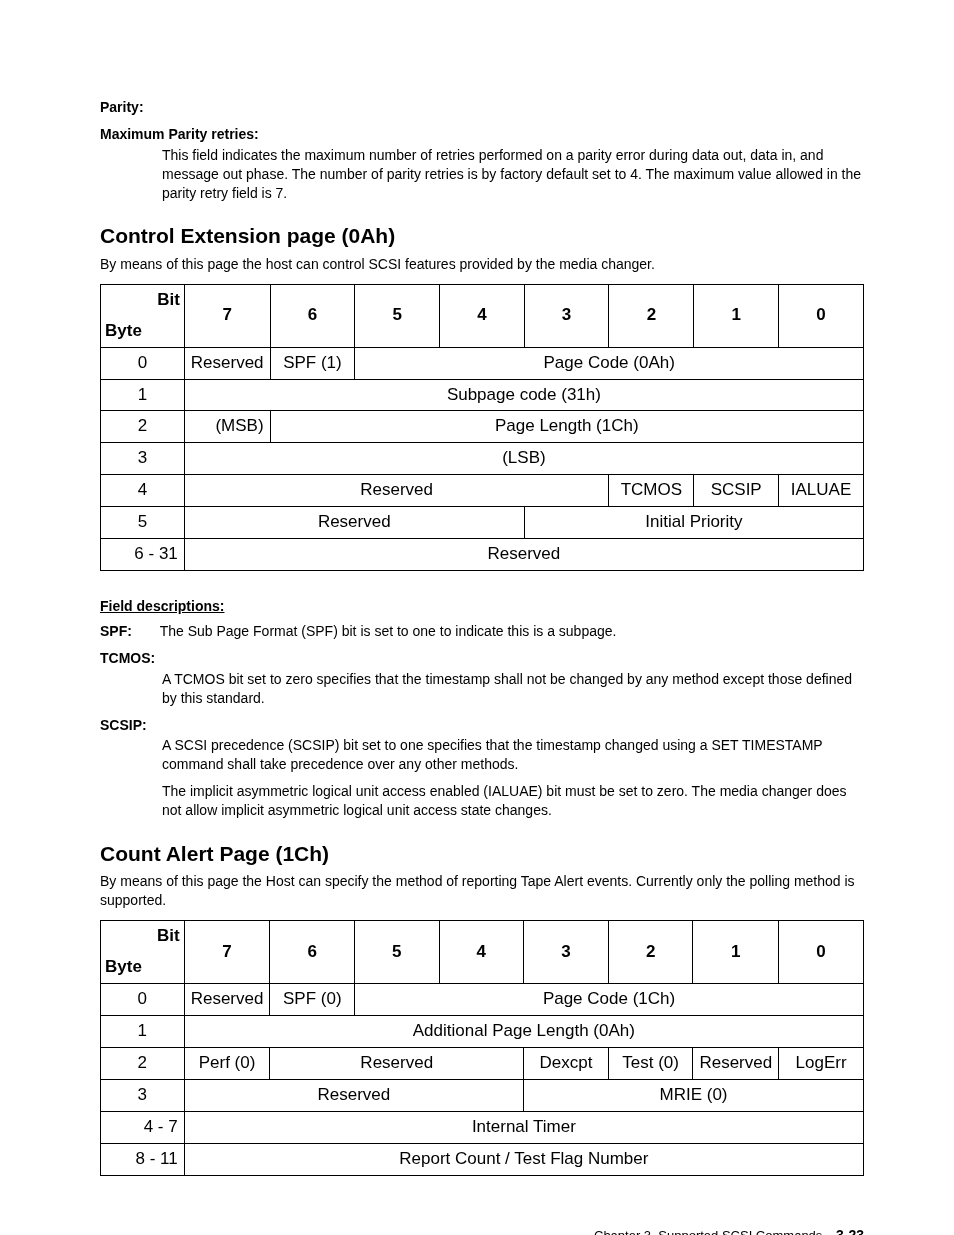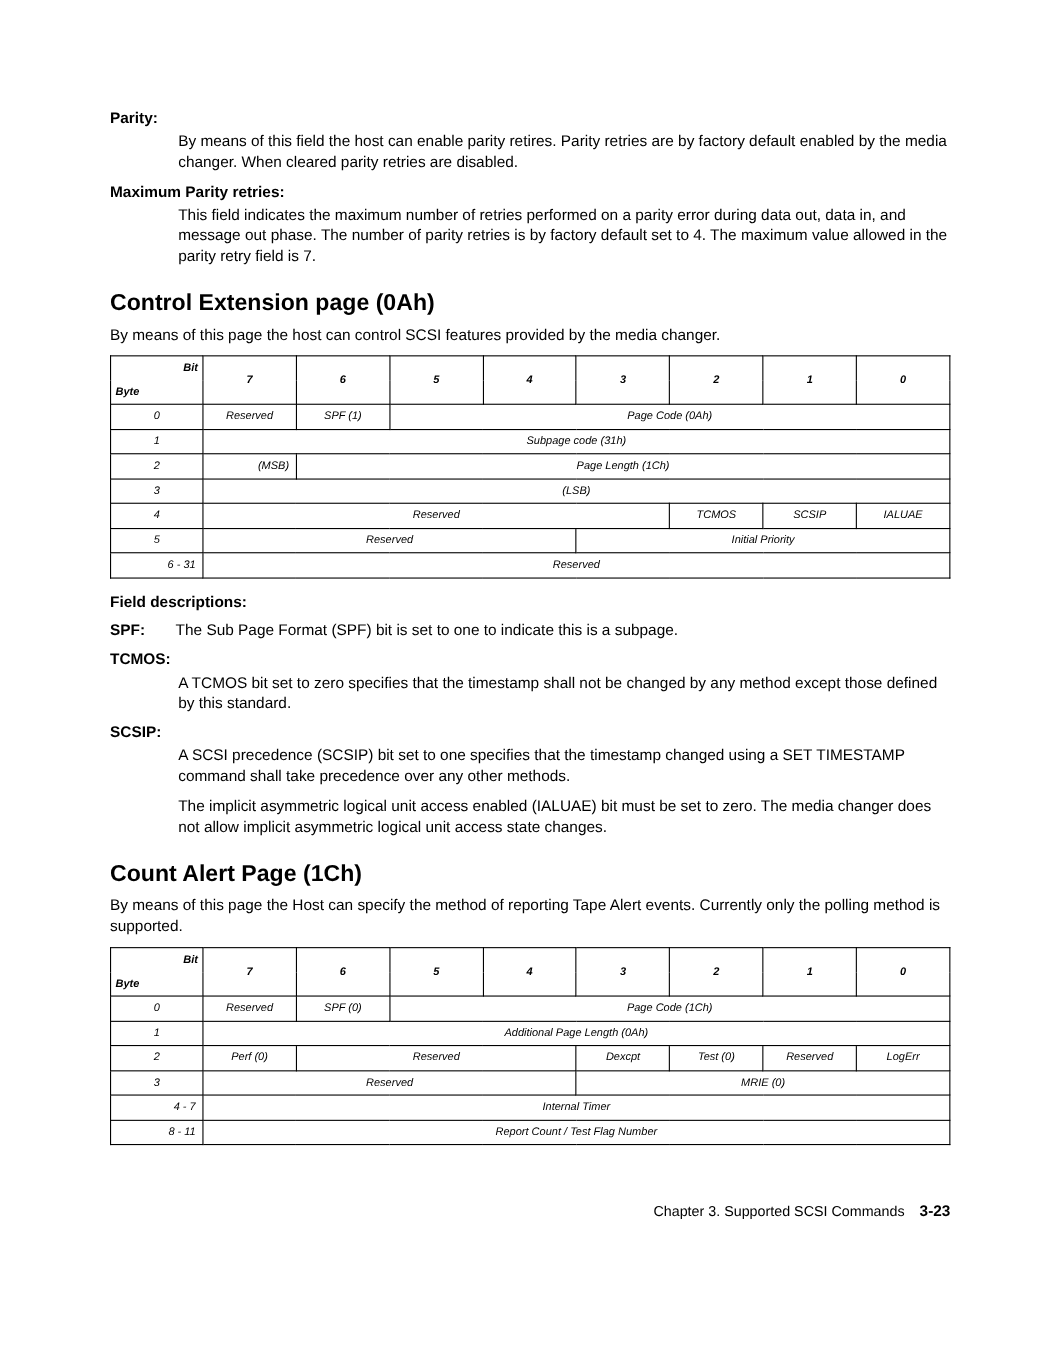--- a/index.html
+++ b/index.html
@@ -32,30 +32,30 @@
   h2.section {
     font-size: 21px;
     font-weight: bold;
     margin: 20px 0 4px 0;
   }
   p.lead {
     margin: 2px 0 10px 0;
   }
   .field-desc-hdr {
     font-weight: bold;
-    margin-top: 12px;
+    text-decoration: underline;
+    margin-top: 26px;
     margin-bottom: 6px;
   }
   table.bitbyte {
     border-collapse: collapse;
     width: 100%;
     margin-top: 4px;
     margin-bottom: 4px;
-    font-size: 10px;
-    font-style: italic;
+    font-size: 17px;
   }
   table.bitbyte th, table.bitbyte td {
     border: 1px solid #000;
     padding: 4px 6px;
     text-align: center;
     vertical-align: middle;
   }
   table.bitbyte th.corner-top {
     text-align: right;
     border-bottom: none;
@@ -93,21 +93,20 @@
     font-weight: bold;
     font-size: 14px;
     margin-left: 10px;
   }
 </style>
 </head>
 <body>
 
 <div>
   <div class="def-term">Parity:</div>
-  <div class="def-body">By means of this field the host can enable parity retires. Parity retries are by factory default enabled by the media changer. When cleared parity retries are disabled.</div>
 </div>
 
 <div>
   <div class="def-term">Maximum Parity retries:</div>
   <div class="def-body">This field indicates the maximum number of retries performed on a parity error during data out, data in, and message out phase. The number of parity retries is by factory default set to 4. The maximum value allowed in the parity retry field is 7.</div>
 </div>
 
 <h2 class="section">Control Extension page (0Ah)</h2>
 <p class="lead">By means of this page the host can control SCSI features provided by the media changer.</p>
 

